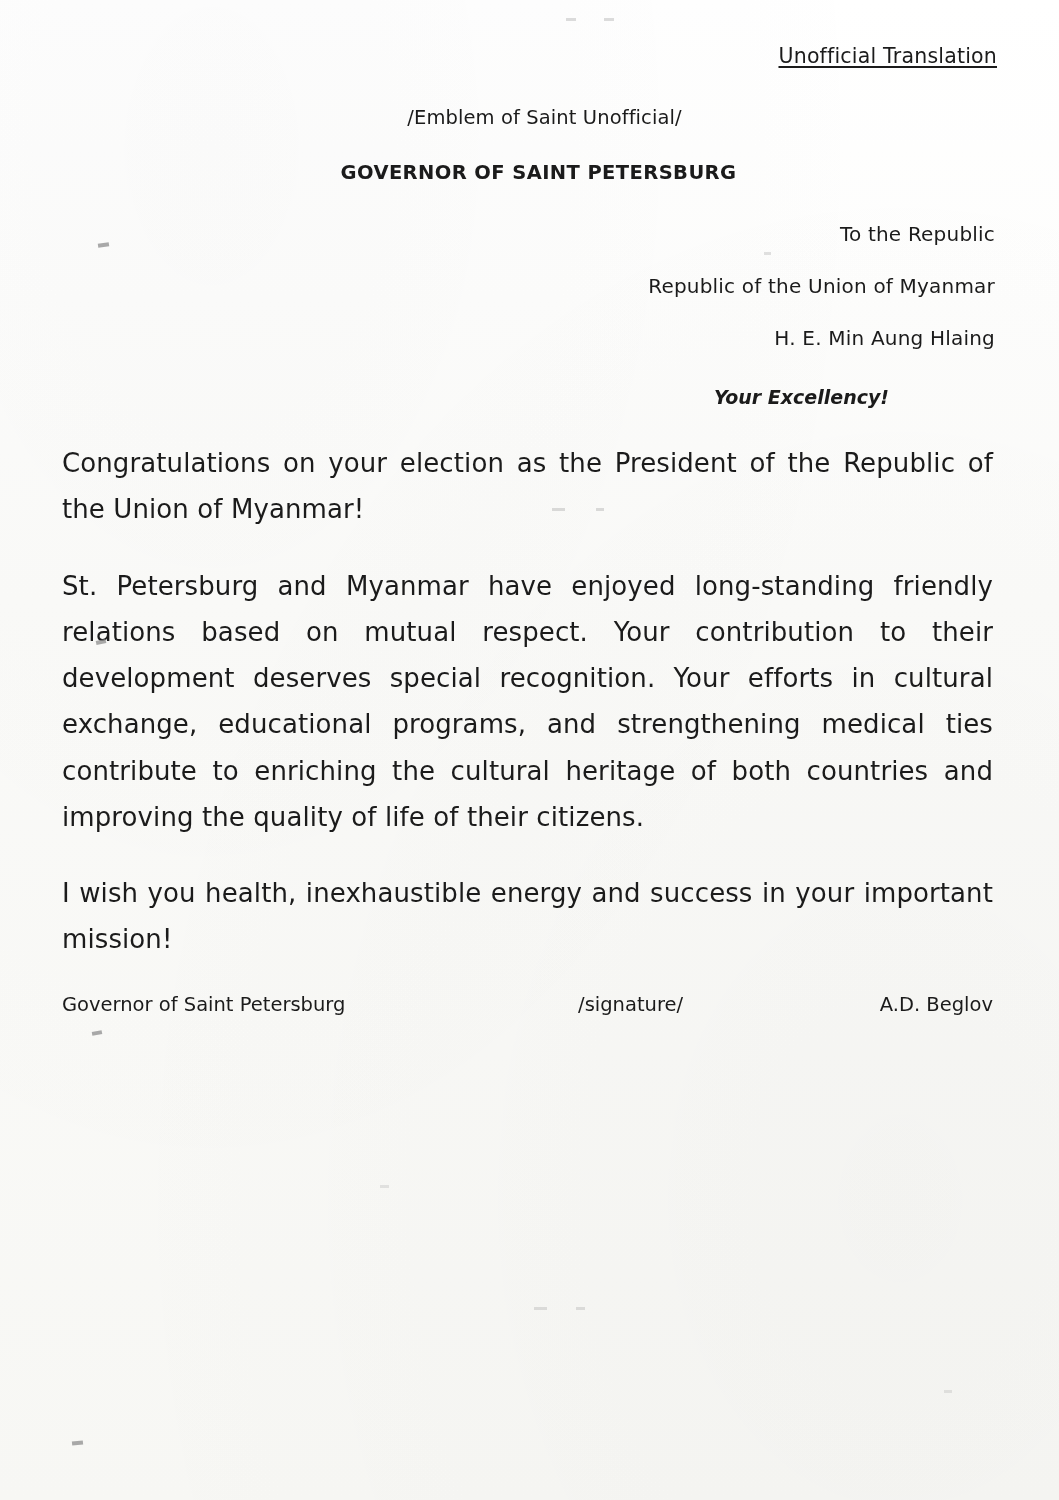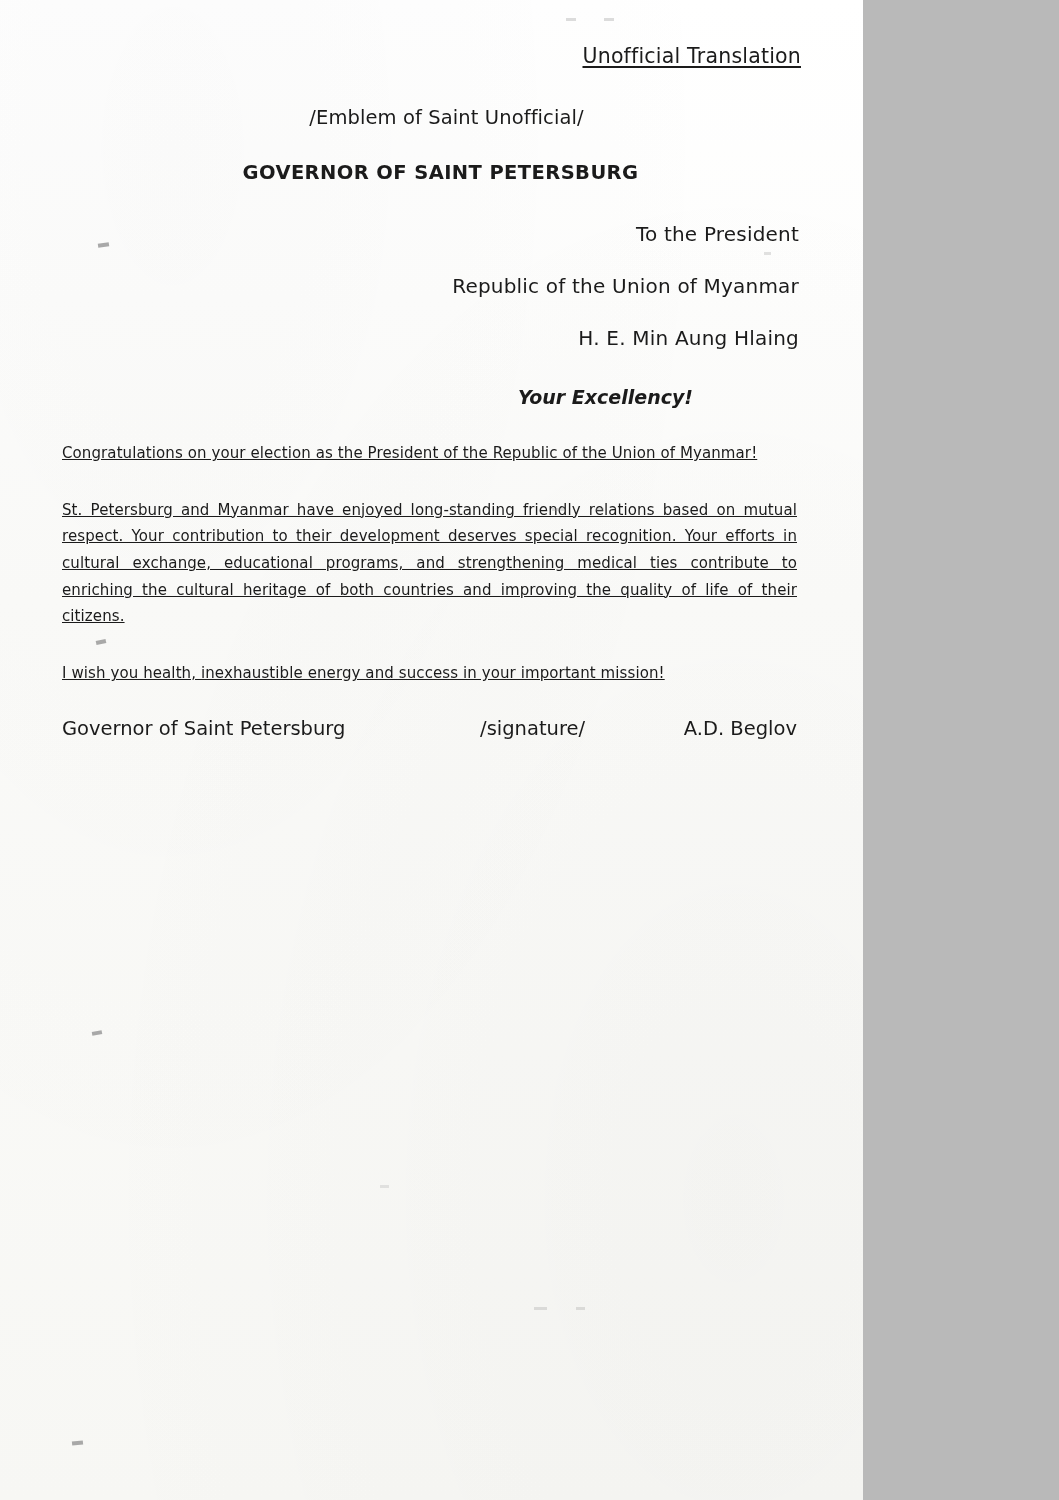--- a/index.html
+++ b/index.html
@@ -2,21 +2,21 @@
 <html><head>
 <meta charset="utf-8">
 <style>
   html, body {
     margin: 0;
     padding: 0;
     background: #b9b9b9;
   }
   .page {
     position: relative;
-    width: 863px;
+    width: 1059px;
     height: 1500px;
     background: #fdfdfb;
     overflow: hidden;
     font-family: "DejaVu Sans", sans-serif;
     color: #1b1b1b;
     box-sizing: border-box;
   }
   
   .page::before {
     content: "";
@@ -77,26 +77,25 @@
     margin-top: 36px;
     text-align: right;
     font-size: 19px;
     font-weight: bold;
     font-style: italic;
     padding-right: 110px;
   }
 
   .para {
     margin-top: 30px;
-    font-size: 15px;
+    font-size: 26px;
     line-height: 1.78;
     text-align: justify;
     letter-spacing: 0.1px;
     padding: 0 6px 0 2px;
-    text-decoration: underline;
   }
 
   .para.p1 { margin-top: 32px; }
 
   .signature-row {
     margin-top: 30px;
     display: flex;
     align-items: baseline;
     font-size: 19.5px;
     padding: 0 6px 0 2px;
@@ -134,21 +133,21 @@
   <div class="content">
 
     <div class="header-note">
       <span>Unofficial Translation</span>
     </div>
 
     <div class="emblem-line">/Emblem of Saint Unofficial/</div>
 
     <div class="title-line">GOVERNOR OF SAINT PETERSBURG</div>
 
-    <div class="addressee l1">To the President</div>
+    <div class="addressee l1">To the Republic</div>
     <div class="addressee l2">Republic of the Union of Myanmar</div>
     <div class="addressee l3">H. E. Min Aung Hlaing</div>
 
     <div class="salutation">Your Excellency!</div>
 
     <div class="para p1">Congratulations on your election as the President of the Republic of the Union of Myanmar!</div>
     <div class="para">St. Petersburg and Myanmar have enjoyed long-standing friendly relations based on mutual respect. Your contribution to their development deserves special recognition. Your efforts in cultural exchange, educational programs, and strengthening medical ties contribute to enriching the cultural heritage of both countries and improving the quality of life of their citizens.</div>
     <div class="para">I wish you health, inexhaustible energy and success in your important mission!</div>
 
     <div class="signature-row">

